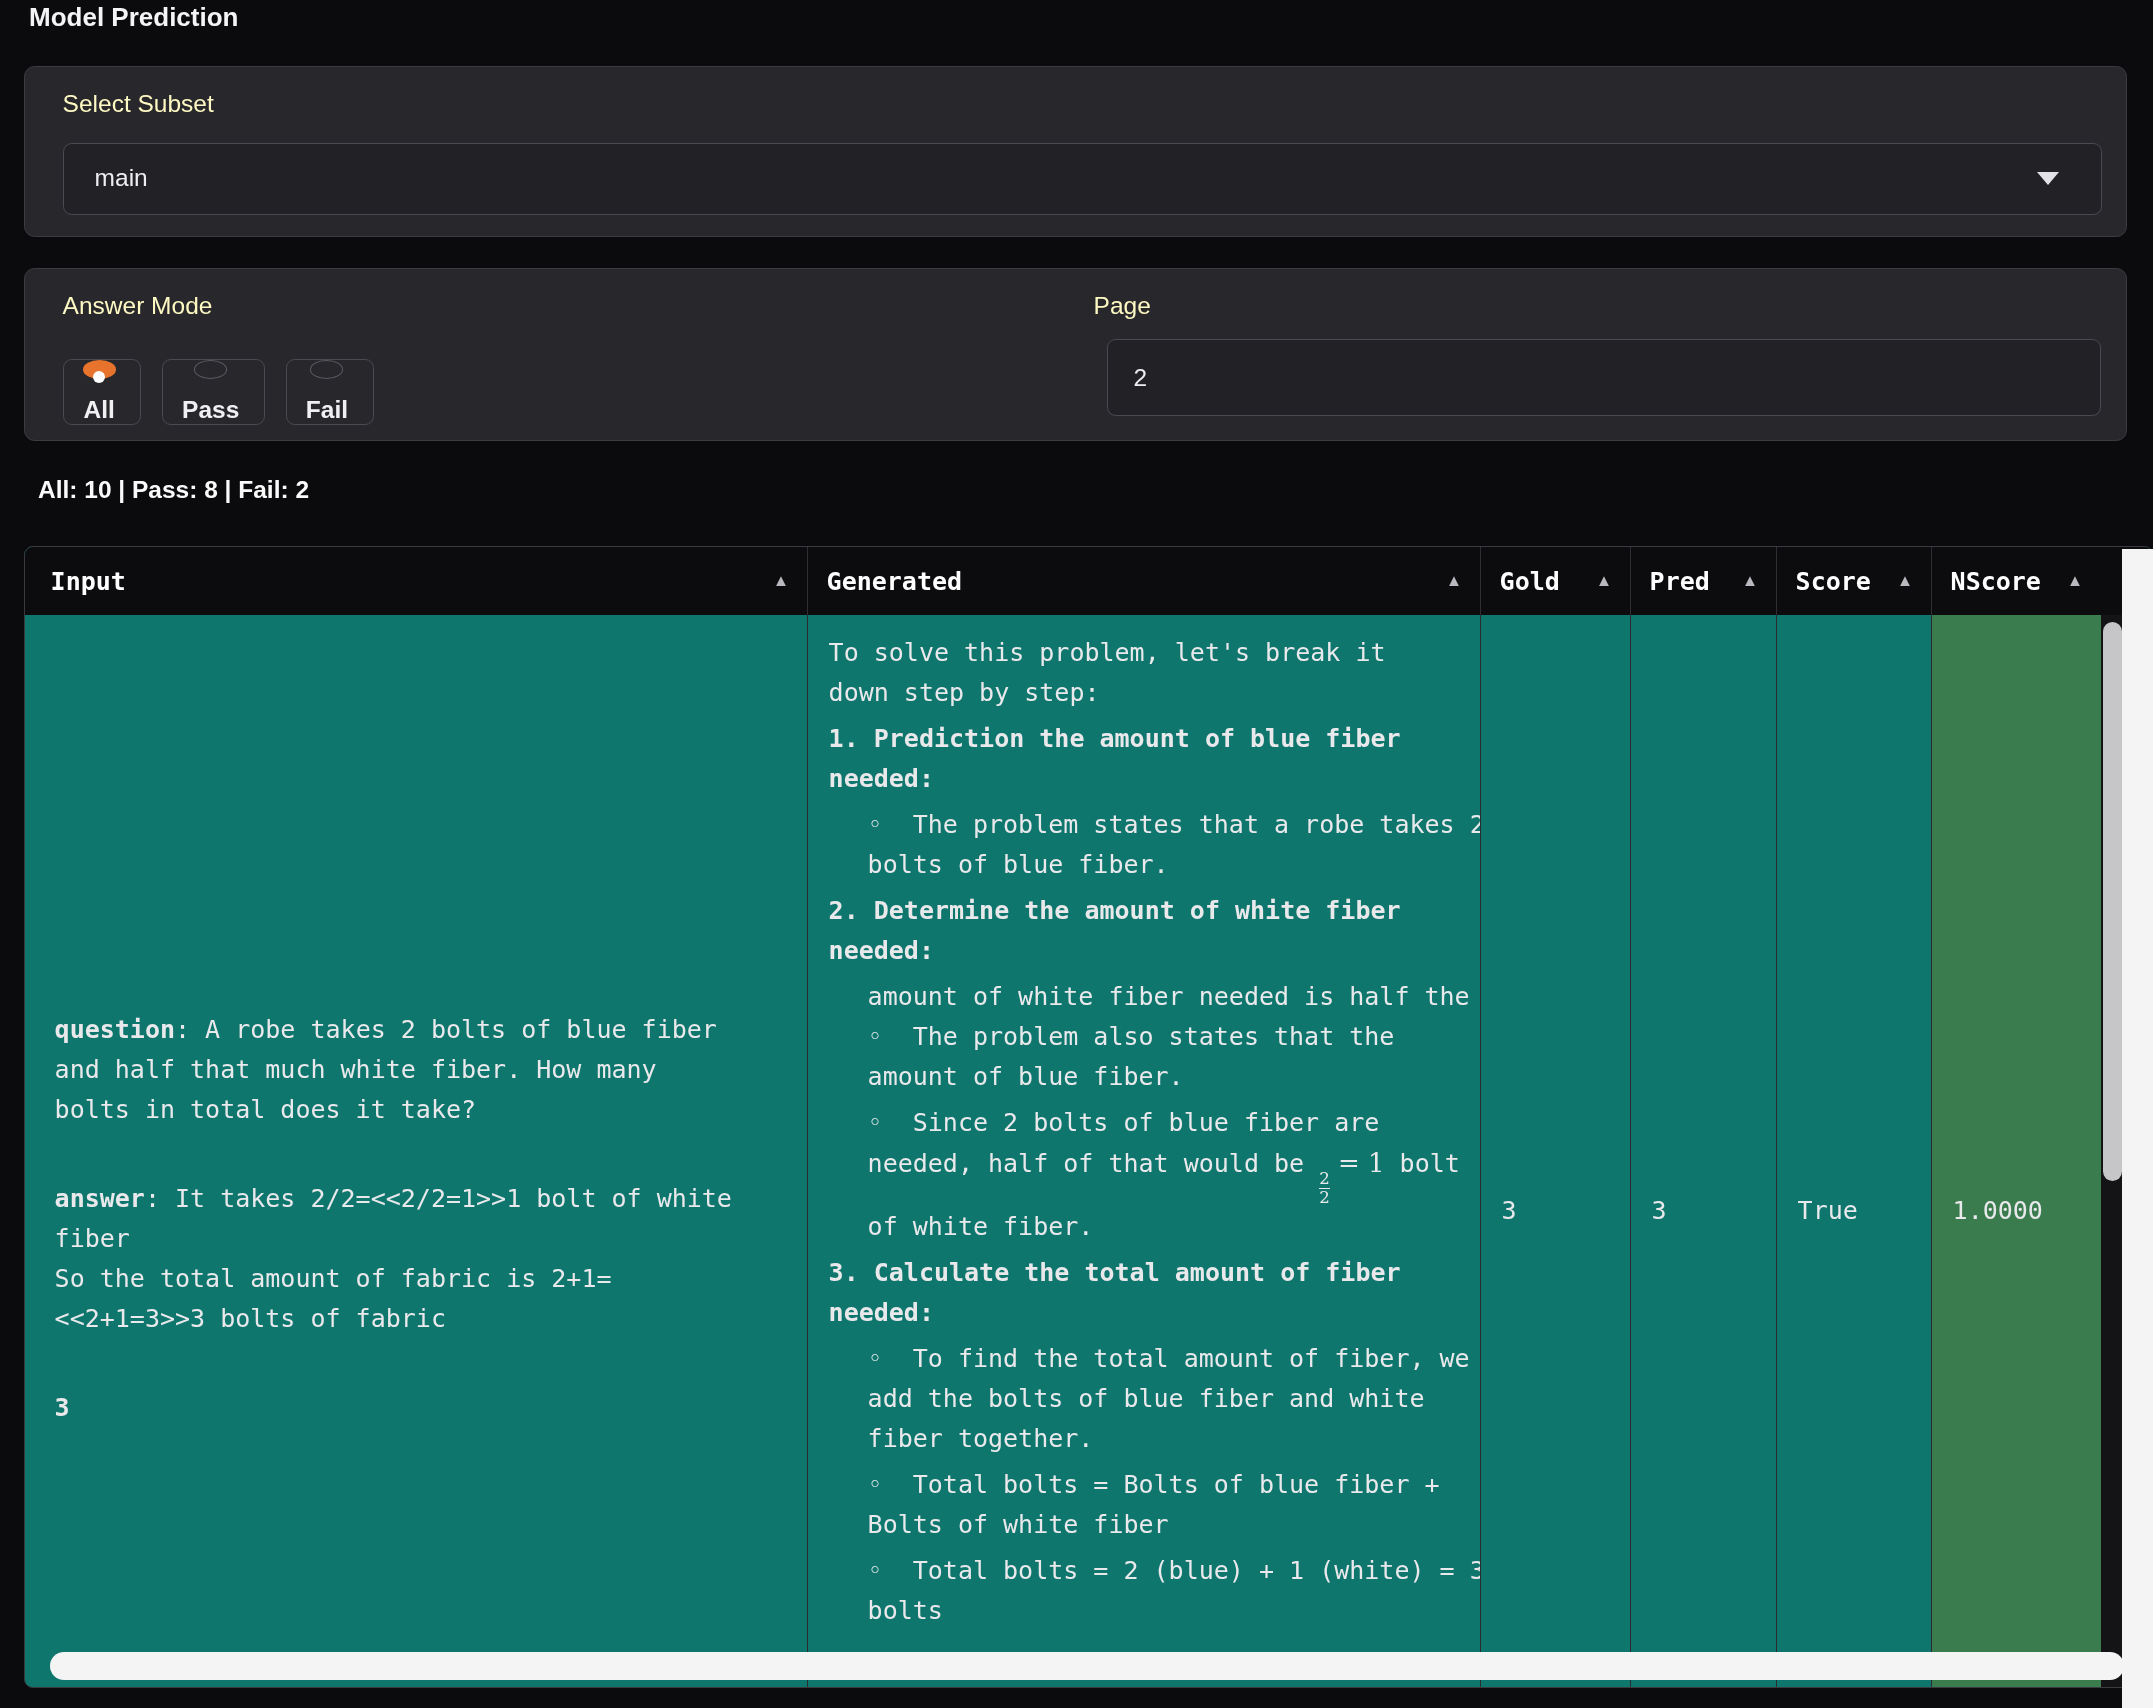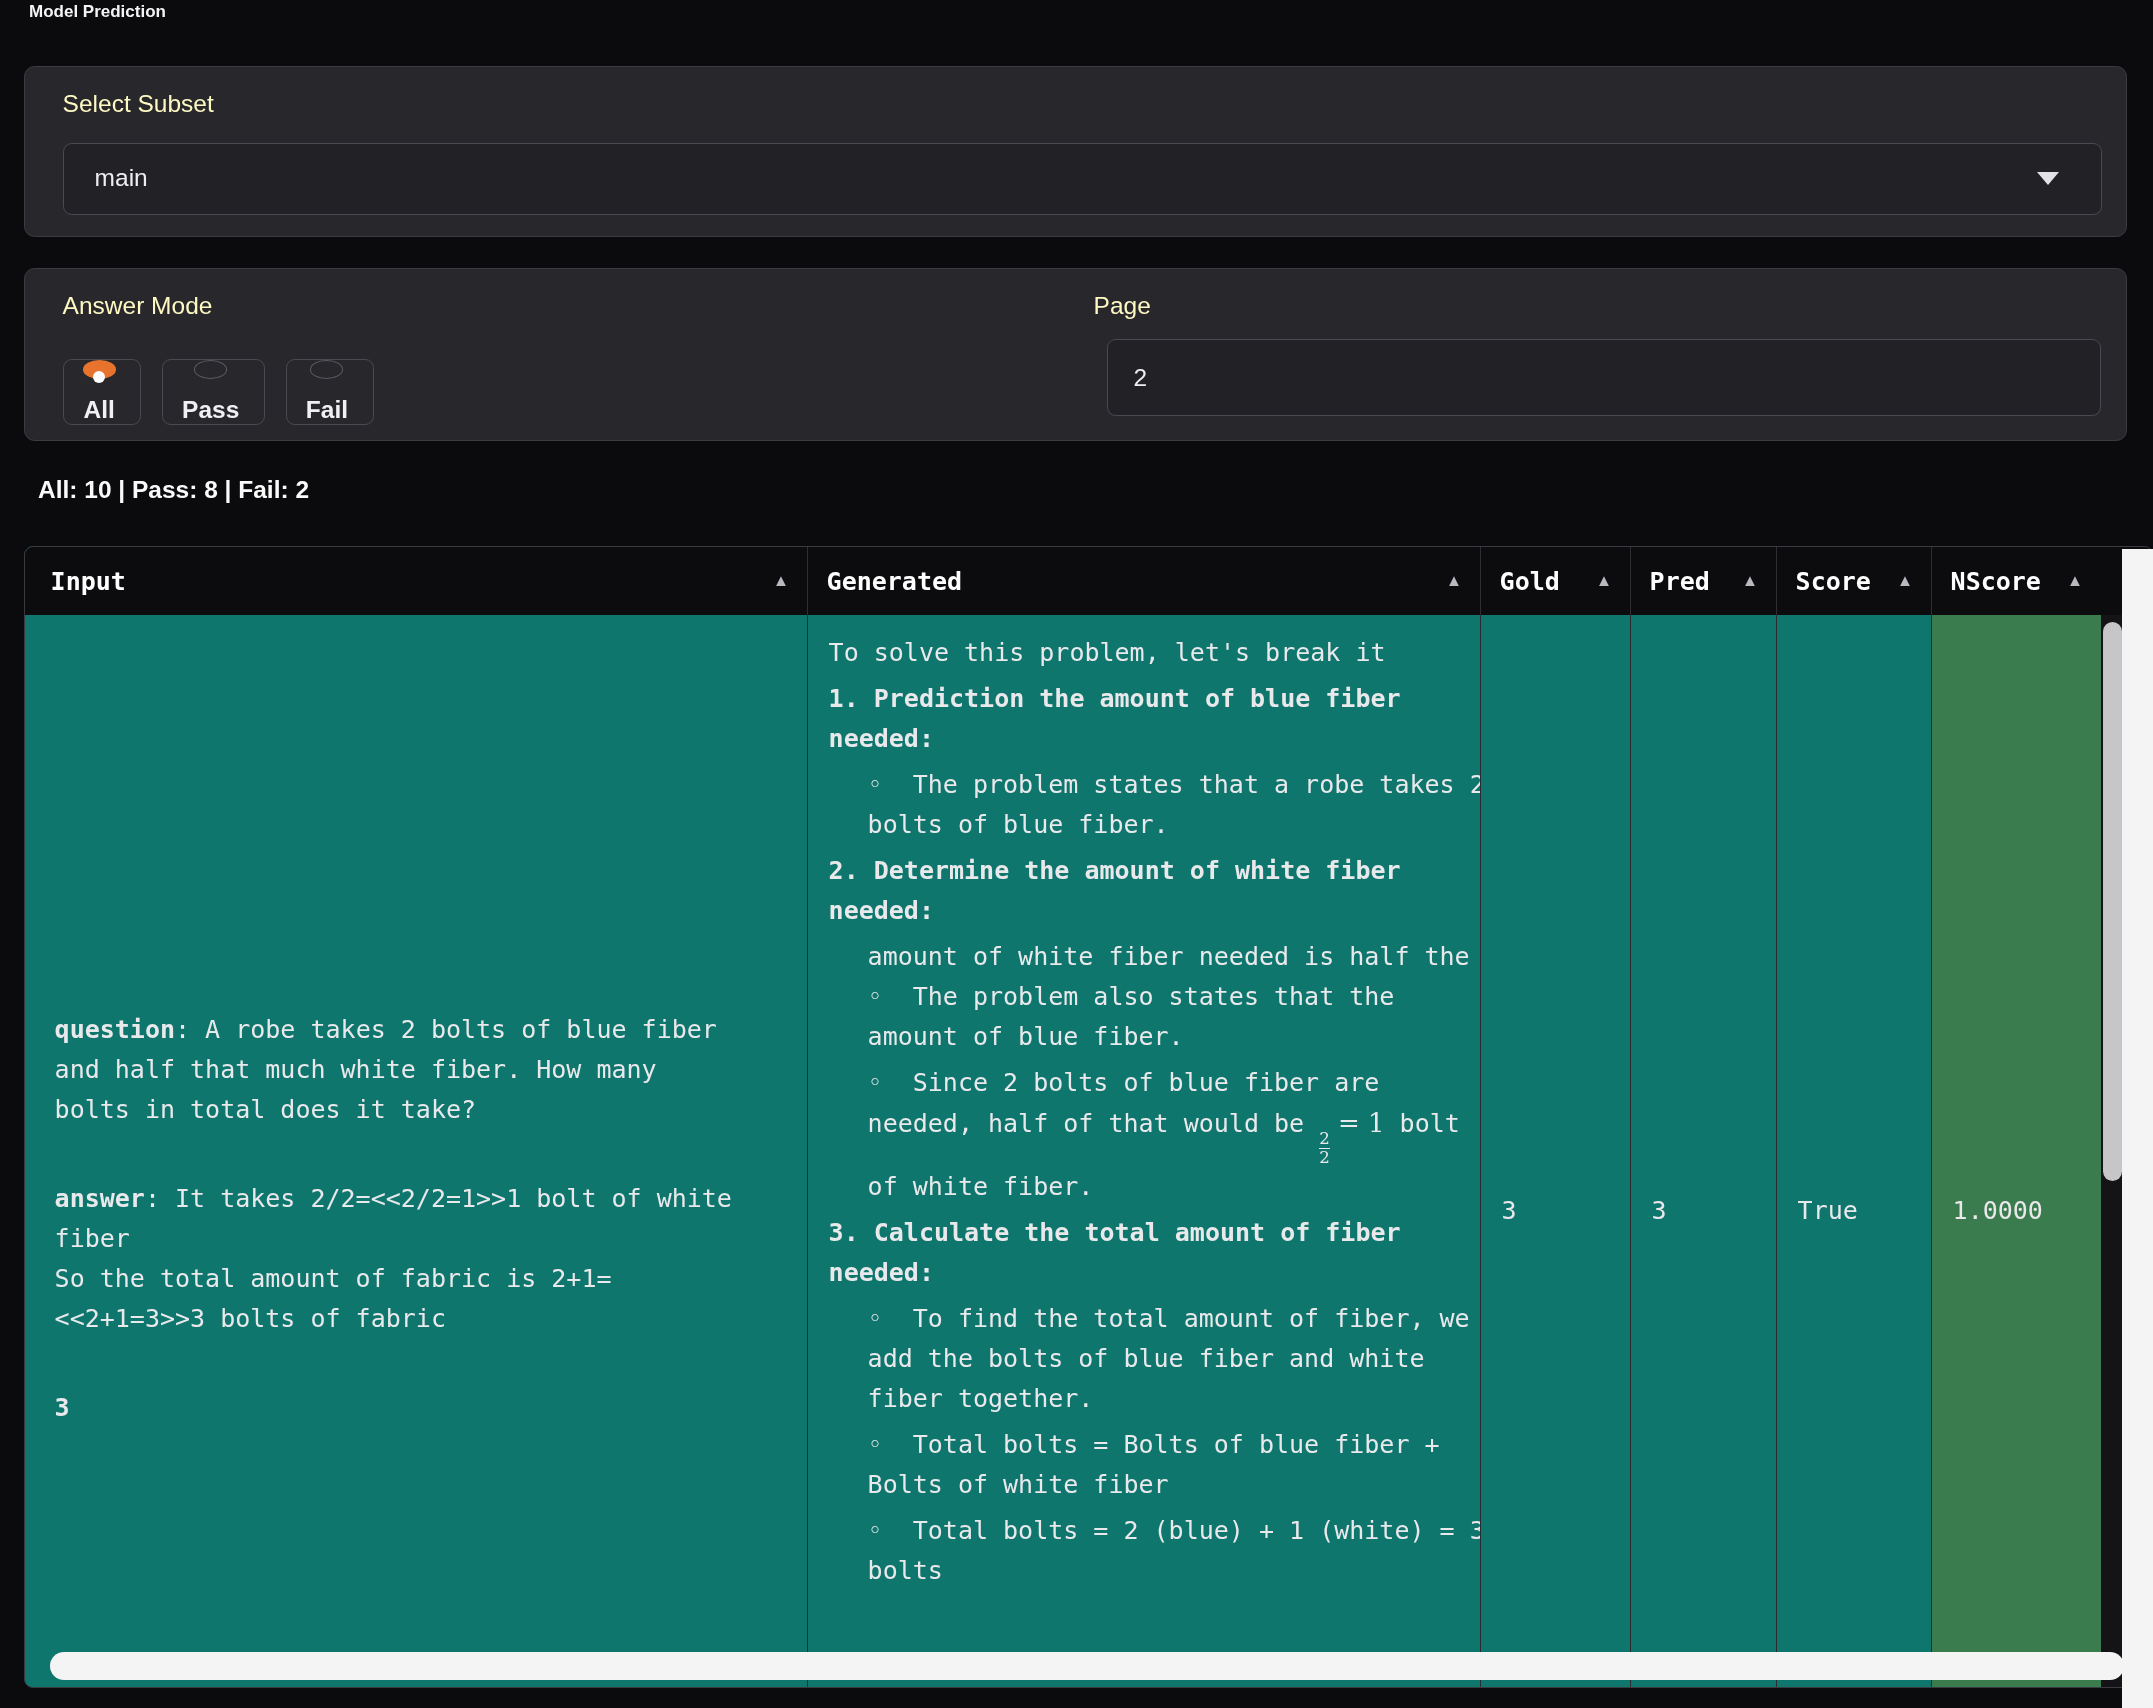--- a/index.html
+++ b/index.html
@@ -1,18 +1,18 @@
 <!DOCTYPE html>
 <html style="font-size:14px"><head>
 <meta charset="utf-8">
 <style>
   html,body{margin:0;padding:0;background:#0b0b0e;}
   .screen{position:relative;width:2154px;height:1708px;background:#0b0b0e;overflow:hidden;
           font-family:"Liberation Sans",sans-serif;color:#ececef;}
-  .page-title{position:absolute;left:29px;top:1.7px;font-size:17px;font-weight:700;color:#f4f4f6;}
+  .page-title{position:absolute;left:29px;top:1.7px;font-size:26px;font-weight:700;color:#f4f4f6;}
 
   .panel{position:absolute;left:23.6px;width:2101px;background:#28282c;border:0.9px solid #3b3b42;border-radius:10.5px;}
   .panel-1{top:66px;height:169px;}
   .panel-2{top:268px;height:171px;}
   .panel-label{position:absolute;font-size:24.5px;color:#fef9c3;}
 
   .dropdown{position:absolute;left:38px;top:76px;width:2039px;height:72px;background:#222226;
             border:1.7px solid #4a4a52;border-radius:8.7px;box-sizing:border-box;cursor:pointer;}
   .dropdown .val{position:absolute;left:31px;top:0;line-height:68px;font-size:24.5px;color:#eeeef1;}
   .chevron{position:absolute;right:42px;top:28px;width:0;height:0;
@@ -146,20 +146,21 @@
             <div class="ln"><span>So the total amount of fabric is 2+1=</span></div>
             <div class="ln"><span>&lt;&lt;2+1=3&gt;&gt;3 bolts of fabric</span></div>
           </div>
           <div class="blk p">
             <div class="ln"><span class="b">3</span></div>
           </div>
         </div>
       <div class="bcell c1 cell-generated">
           <div class="blk p">
             <div class="ln"><span>To solve this problem, let's break it</span></div>
+            <div class="ln"><span>down step by step:</span></div>
           </div>
           <div class="blk num">
             <div class="ln"><span class="b">1.&nbsp;</span><span class="b">Prediction the amount of blue fiber</span></div>
             <div class="ln"><span class="b">needed:</span></div>
           </div>
           <div class="blk bullet">
             <div class="ln"><span>◦&nbsp;&nbsp;</span><span>The problem states that a robe takes 2</span></div>
             <div class="ln"><span>bolts of blue fiber.</span></div>
           </div>
           <div class="blk num">

